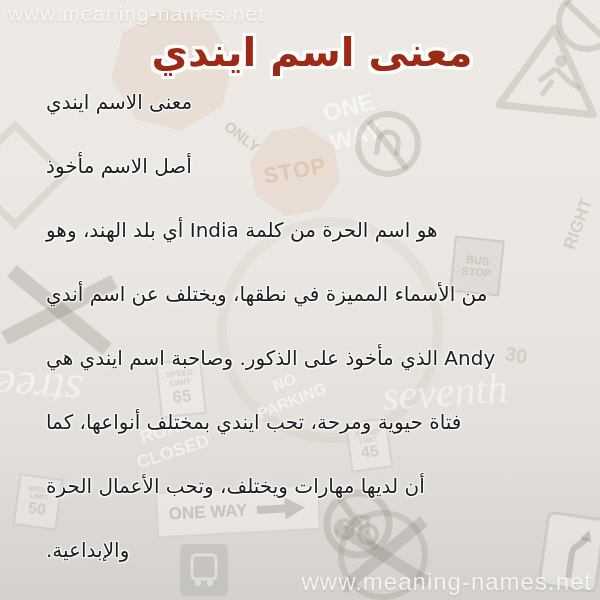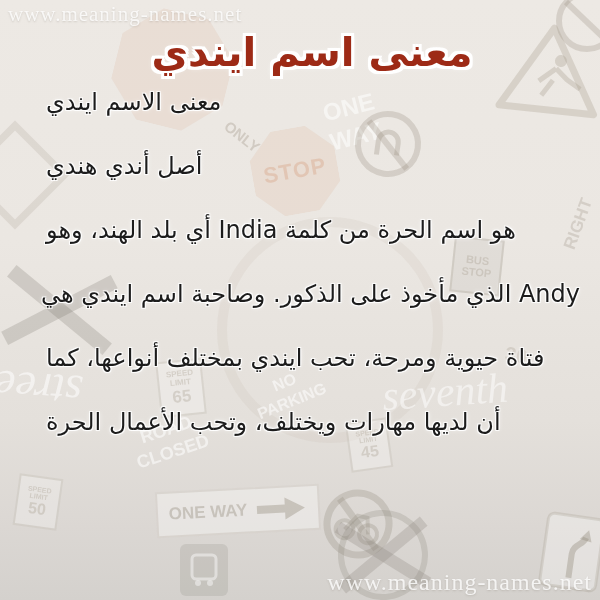--- a/index.html
+++ b/index.html
@@ -12,39 +12,39 @@
   
   .deco{position:absolute;pointer-events:none;}
   .octagon{clip-path:polygon(30% 0,70% 0,100% 30%,100% 70%,70% 100%,30% 100%,0 70%,0 30%);
     display:flex;align-items:center;justify-content:center;font-weight:bold;letter-spacing:1px;}
   .sign-text{font-family:"Liberation Sans",sans-serif;font-weight:bold;color:rgba(160,148,132,0.30);}
   .whiteish{color:rgba(255,255,255,0.55);}
   .script{font-family:"Liberation Serif",serif;font-style:italic;}
   .smallbox{border:2px solid rgba(160,150,136,0.25);background:rgba(255,255,255,0.25);
     display:flex;flex-direction:column;align-items:center;justify-content:center;text-align:center;}
   
-  .wm{position:absolute;font-family:Liberation Serif, serif;
+  .wm{position:absolute;font-family:Liberation Sans, sans-serif;
     color:rgba(255,255,255,0.80);text-shadow:0 1px 2px rgba(120,112,100,0.25);text-align:center;}
   .wm-top{left:8px;top:2px;font-size:21px;letter-spacing:1px;}
   .wm-bottom{right:8px;bottom:4px;font-size:24px;letter-spacing:1px;}
   
   .title{
     position:absolute;top:12px;left:0;width:100%;text-align:center;
     font-size:40px;font-weight:bold;color:#9D2A16;line-height:56px;
     text-shadow:-3px -3px 0 #fff,3px -3px 0 #fff,-3px 3px 0 #fff,3px 3px 0 #fff,
       -3px 0 0 #fff,3px 0 0 #fff,0 -3px 0 #fff,0 3px 0 #fff,0 0 7px #fff;
   }
   
   .content{
     position:absolute;top:70px;left:0;width:100%;
     padding-left:46px;padding-right:20px;box-sizing:border-box;
     direction:rtl;text-align:left;
   }
   .bline{
-    height:64px;line-height:64px;font-size:24px;color:#1C1C1C;white-space:nowrap;
+    height:64px;line-height:64px;font-size:20px;color:#1C1C1C;white-space:nowrap;
     text-shadow:-1px -1px 0 rgba(255,255,255,0.85),1px -1px 0 rgba(255,255,255,0.85),
       -1px 1px 0 rgba(255,255,255,0.85),1px 1px 0 rgba(255,255,255,0.85),0 0 5px rgba(255,255,255,0.9);
   }
 </style>
 </head>
 <body>
 
 <div class="layer">
 
   <div class="deco octagon" style="left:115px;top:12px;width:115px;height:115px;background:rgba(205,130,85,0.10);transform:rotate(14deg);"></div>
@@ -165,18 +165,20 @@
   </svg>
 </circle></div>
 
 <div class="wm wm-top">www.meaning-names.net</div>
 <div class="wm wm-bottom">www.meaning-names.net</div>
 
 <h1 class="title" dir="rtl" style="margin:12px;">معنى اسم ايندي</h1>
 
 <div class="content">
   <div class="bline">معنى الاسم ايندي</div>
-  <div class="bline">أصل أندي هندي</div>
+  <div class="bline">أصل الاسم مأخوذ</div>
   <div class="bline">هو اسم الحرة من كلمة India أي بلد الهند، وهو</div>
+  <div class="bline">من الأسماء المميزة في نطقها، ويختلف عن اسم أندي</div>
   <div class="bline">Andy الذي مأخوذ على الذكور. وصاحبة اسم ايندي هي</div>
   <div class="bline">فتاة حيوية ومرحة، تحب ايندي بمختلف أنواعها، كما</div>
   <div class="bline">أن لديها مهارات ويختلف، وتحب الأعمال الحرة</div>
+  <div class="bline">والإبداعية.</div>
 </div>
 
 </body></html>

